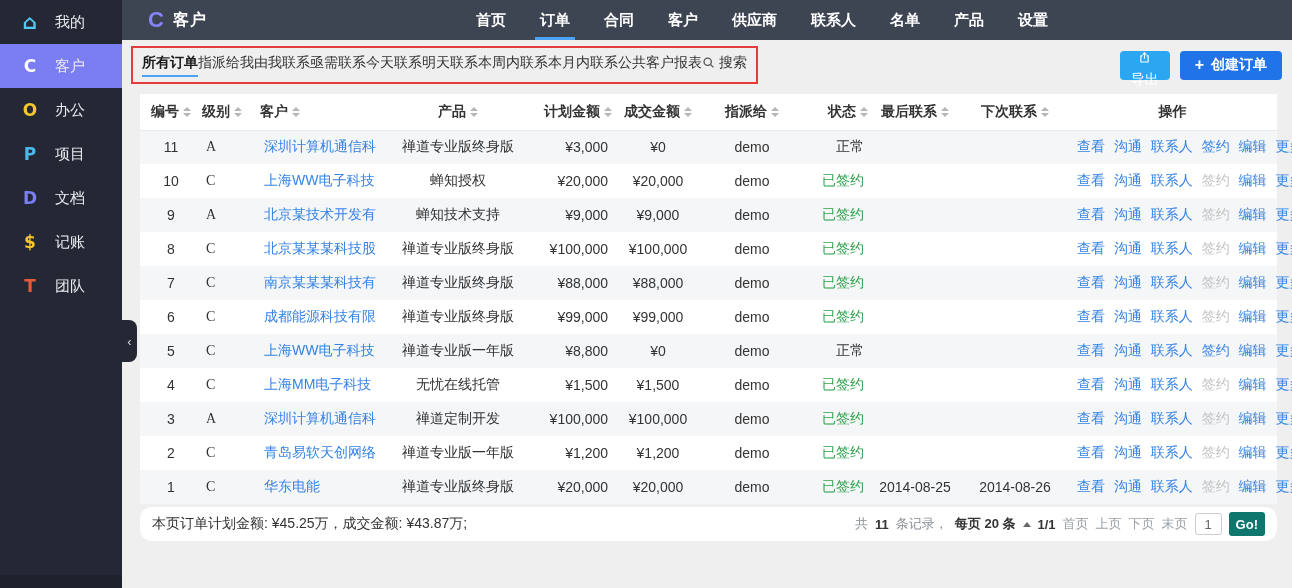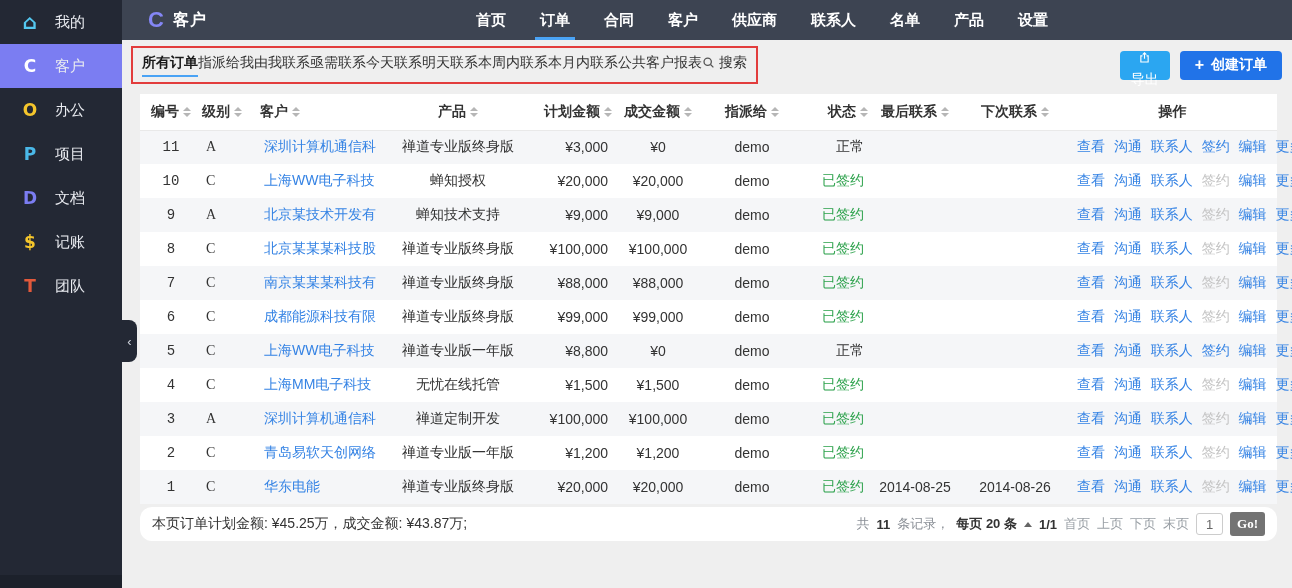--- a/index.html
+++ b/index.html
@@ -80,21 +80,21 @@
   }
   .plus { font-size:16px; font-weight:bold; line-height:1; }
   
   .card { position:absolute; left:140px; top:94px; width:1137px; background:#fff; border-radius:2px; }
   table { width:100%; border-collapse:collapse; font-size:14px; color:#333; table-layout:fixed; }
   thead th { height:36px; font-weight:bold; background:#fff; border-bottom:1px solid #e9e9e9; font-size:14px; }
   tbody tr { height:34px; }
   tbody tr:nth-child(odd)  { background:#f5f6f8; }
   tbody tr:nth-child(even) { background:#fff; }
   td { padding:0 4px; }
-  .col-id       { width:62px;  text-align:center;font-family:Liberation Mono, monospace; }
+  .col-id       { width:62px;  text-align:center; }
   .col-level    { width:58px;  text-align:left;font-family:Liberation Serif, serif; }
   .col-customer { width:132px; text-align:left; }
   .col-product  { width:132px; text-align:center; }
   .col-plan     { width:88px;  text-align:right; }
   .col-deal     { width:92px;  text-align:center; }
   .col-assigned { width:96px;  text-align:center; }
   .col-status   { width:68px;  text-align:right; }
   .col-last     { width:94px;  text-align:center; }
   .col-next     { width:106px; text-align:center; }
   .col-actions  { text-align:center; }
@@ -119,22 +119,22 @@
   .caret-up-sm {
     width:0; height:0; border-left:4px solid transparent; border-right:4px solid transparent;
     border-bottom:5px solid #666; display:inline-block; cursor:pointer;
   }
   .pg-link { color:#9aa0a6; text-decoration:none; cursor:pointer; white-space:nowrap; }
   .page-input {
     width:27px; height:22px; border:1px solid #ccc; border-radius:3px;
     text-align:center; font-size:13px; color:#666; font-family:inherit;
   }
   .go-btn {
-    background:#737373; color:#fff; border:none; border-radius:3px;
-    height:24px; padding:0 7px; font-size:13px; font-weight:bold; cursor:pointer; font-family:Liberation Serif, serif;
+    background:#0f766e; color:#fff; border:none; border-radius:3px;
+    height:24px; padding:0 7px; font-size:13px; font-weight:bold; cursor:pointer; font-family:Liberation Sans, sans-serif;
   }
 </style>
 </head>
 <body>
 
 <div class="sidebar">
 
     <div class="side-item">
       <span class="side-icon big" style="color: rgb(84, 200, 240);">⌂</span>
       <span class="side-label">我的</span>

